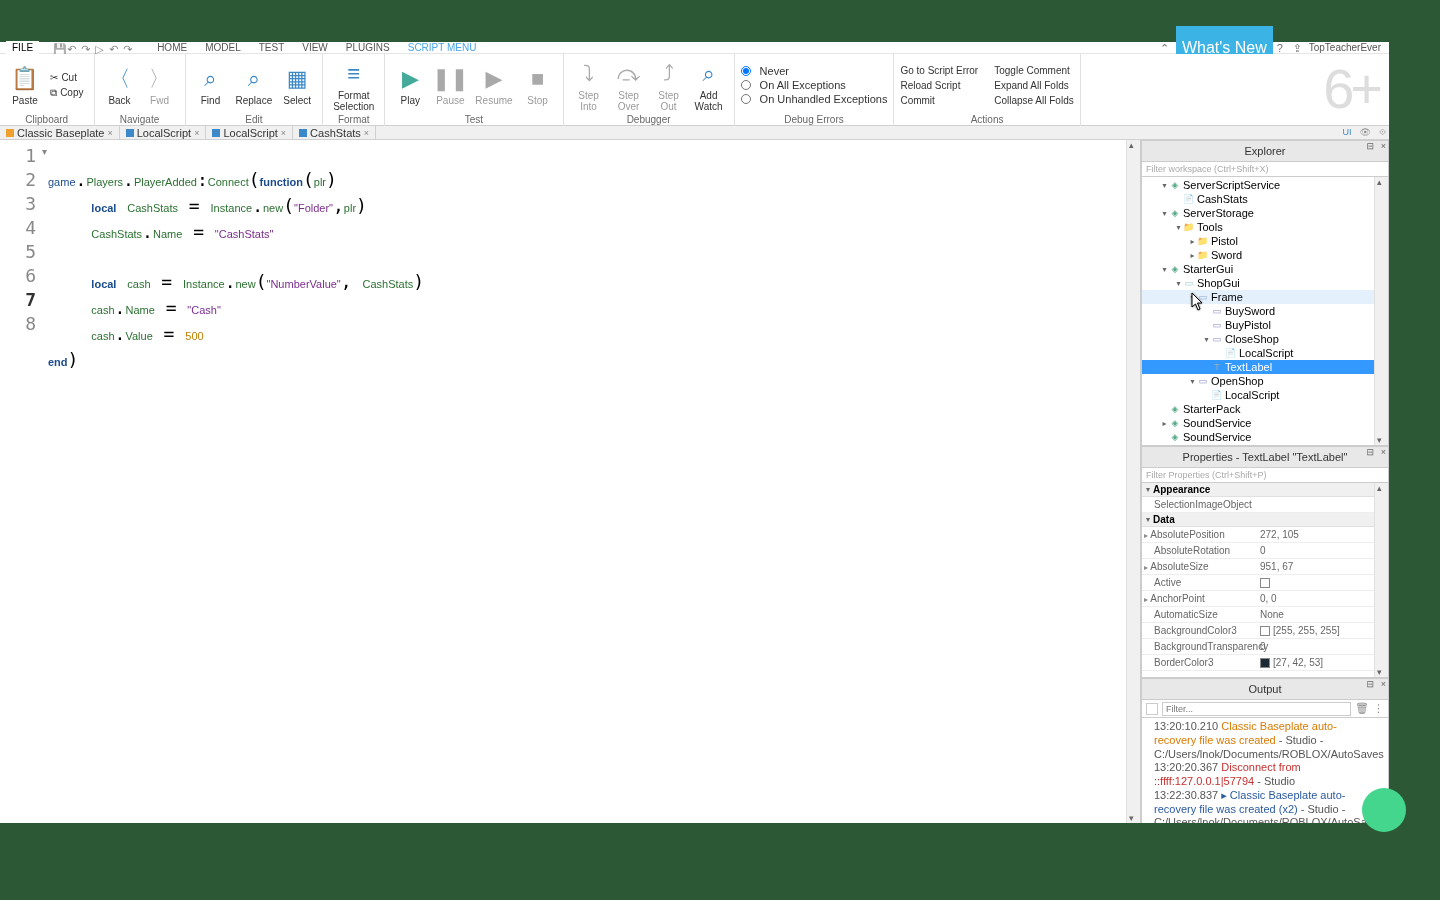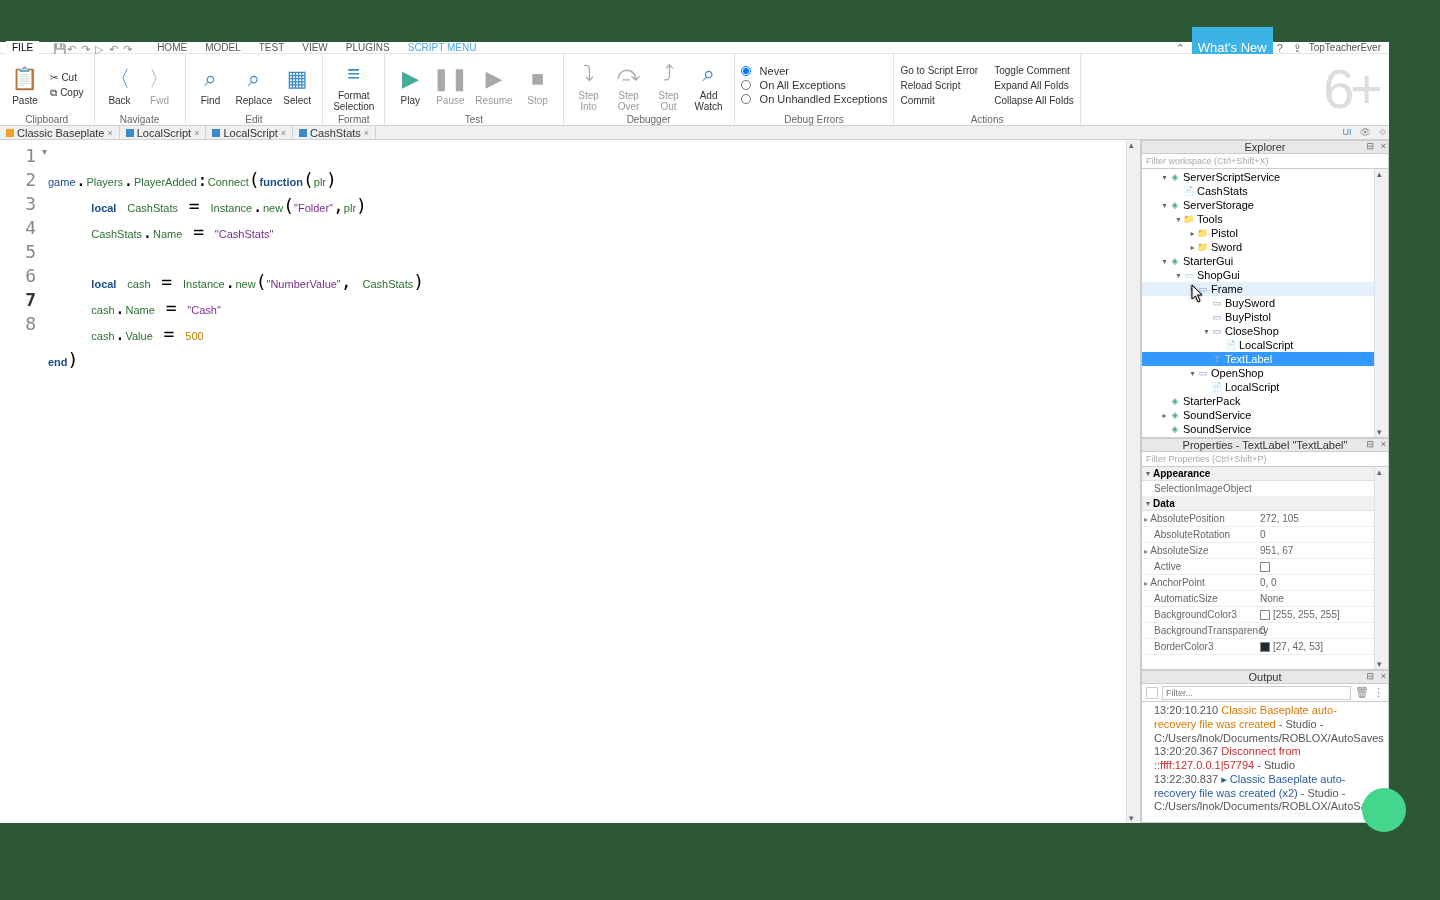--- a/index.html
+++ b/index.html
@@ -8,21 +8,21 @@
   
   
   .menubar { height:12px; background:#fff; display:flex; align-items:center; padding-left:6px; gap:12px; border-bottom:1px solid #e5e5e5;}
   .file-btn { background:#fff; color:#000; padding:1px 6px; font-size:10px; }
   .qat { display:flex; gap:4px; align-items:center; margin-left:2px; }
   .qat span { width:10px; height:10px; opacity:0.5; }
   .tabs { display:flex; gap:2px; margin-left:4px; }
   .tabs span { padding:1px 8px; font-size:10px; color:#555; cursor:pointer; }
   .tabs span.active { color:#49a6e9; }
   .menubar-r { margin-left:auto; display:flex; align-items:center; gap:4px; padding-right:4px;}
-  .whatsnew { background:#3bb3e4; color:#fff; padding:13px 6px; font-size:13px;}
+  .whatsnew { background:#3bb3e4; color:#fff; padding:13px 6px; font-size:16px;}
   .menubar-r .ic { width:12px;height:12px;opacity:0.6;}
   .user { font-size:10px; color:#555; padding-right:4px;}
 
   
   .ribbon { height:72px; background:#fff; border-bottom:1px solid #d0d0d0; display:flex; position:relative;}
   .group { border-right:1px solid #e0e0e0; display:flex; flex-direction:column; align-items:center; justify-content:flex-end; padding:2px 6px 1px 6px; height:72px;}
   .group-body { flex:1; display:flex; align-items:center; gap:2px;}
   .group-label { font-size:10px; color:#666; text-align:center; padding-bottom:0;}
   .rbtn { display:flex; flex-direction:column; align-items:center; gap:1px; padding:2px 4px; cursor:pointer;}
   .rbtn .ric { width:24px; height:24px; display:flex; align-items:center; justify-content:center; font-size:18px; color:#555;}
@@ -61,21 +61,21 @@
   .id { color:#2a7030;}
   .fn { color:#2a7030;}
   .str { color:#7b2d8e;}
   .num { color:#c08000;}
   .scrollv { width:14px; background:#f0f0f0; border-left:1px solid #e0e0e0; position:relative;}
   .scrollv::before,.scrollv::after{content:"▴";position:absolute;left:2px;font-size:9px;color:#666;}
   .scrollv::before{top:0}.scrollv::after{bottom:0;content:"▾"}
 
   
   .right { width:249px; display:flex; flex-direction:column; border-left:1px solid #ccc;}
-  .panel-title { height:14px; background:#e8e8e8; border:1px solid #ccc; display:flex; align-items:center; justify-content:center; font-size:10px; color:#333; position:relative;}
+  .panel-title { height:22px; background:#e8e8e8; border:1px solid #ccc; display:flex; align-items:center; justify-content:center; font-size:10px; color:#333; position:relative;}
   .panel-title .pin,.panel-title .px { position:absolute; right:2px; top:0; font-size:9px; color:#666; cursor:pointer;}
   .panel-title .pin { right:14px;}
   .filter { height:15px; border:1px solid #ccc; border-top:0; padding:0 4px; font-size:9px; color:#aaa; display:flex; align-items:center;}
   
   
   .explorer { flex:0 0 248px; display:flex; flex-direction:column;}
   .tree { flex:1; overflow:hidden; font-size:10px; background:#fff; position:relative; border:1px solid #ccc; border-top:0;}
   .tree-inner { padding:1px 0;}
   .node { display:flex; align-items:center; height:14px; cursor:pointer; white-space:nowrap;}
   .node .ar { width:9px; text-align:center; color:#666; font-size:8px;}

